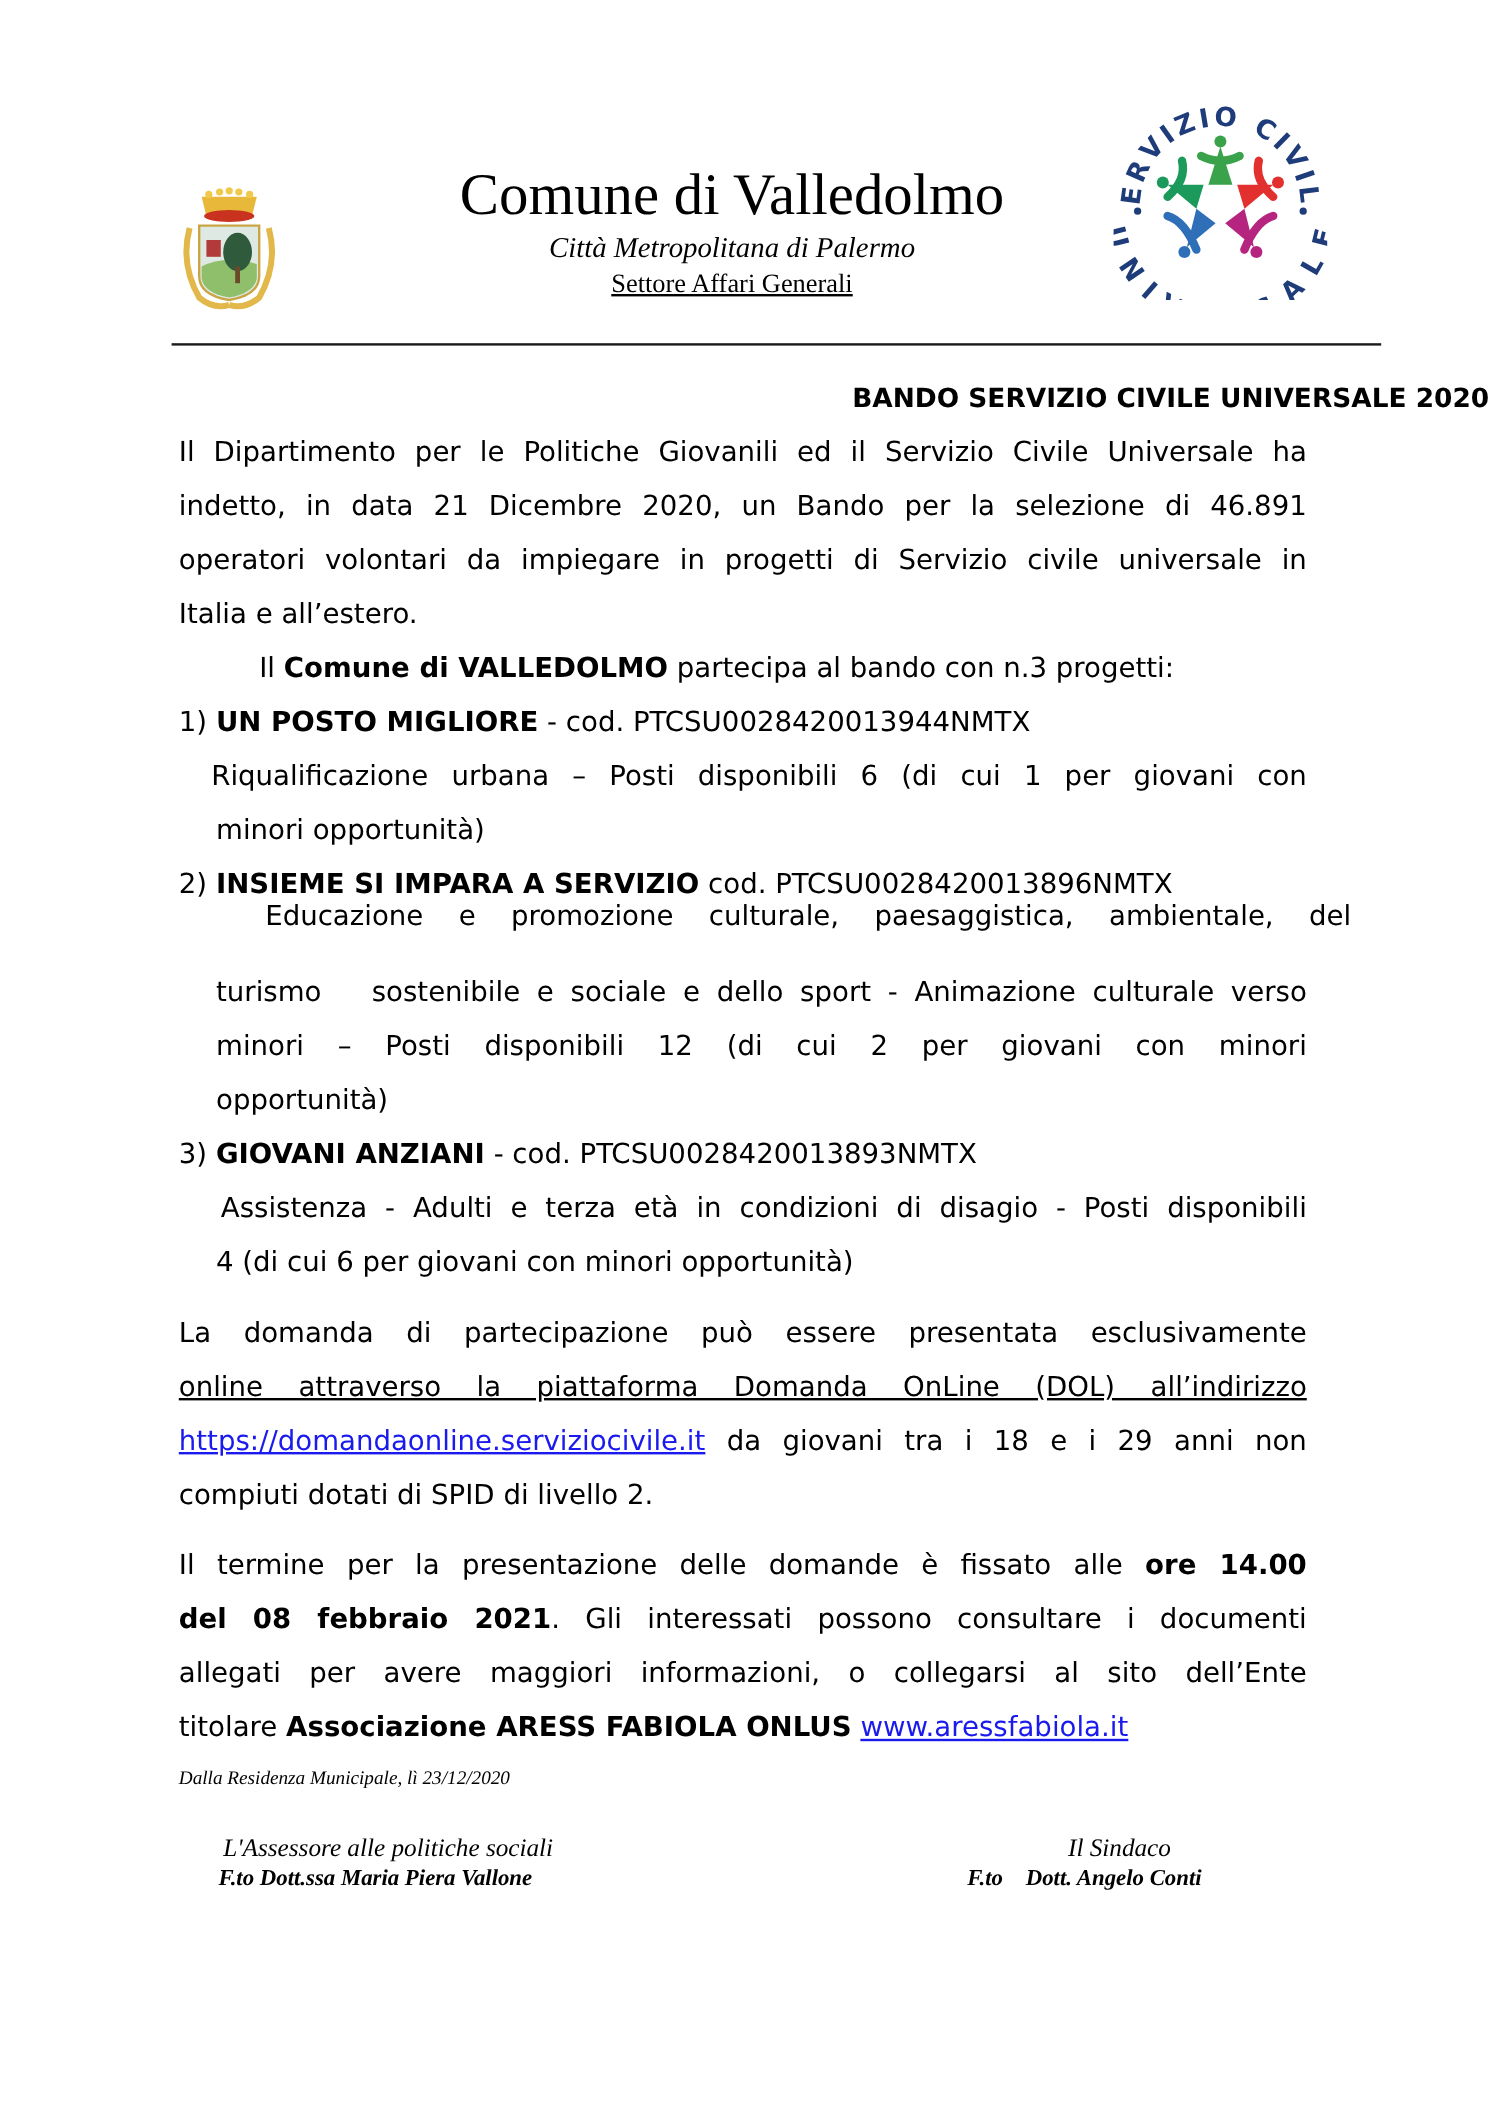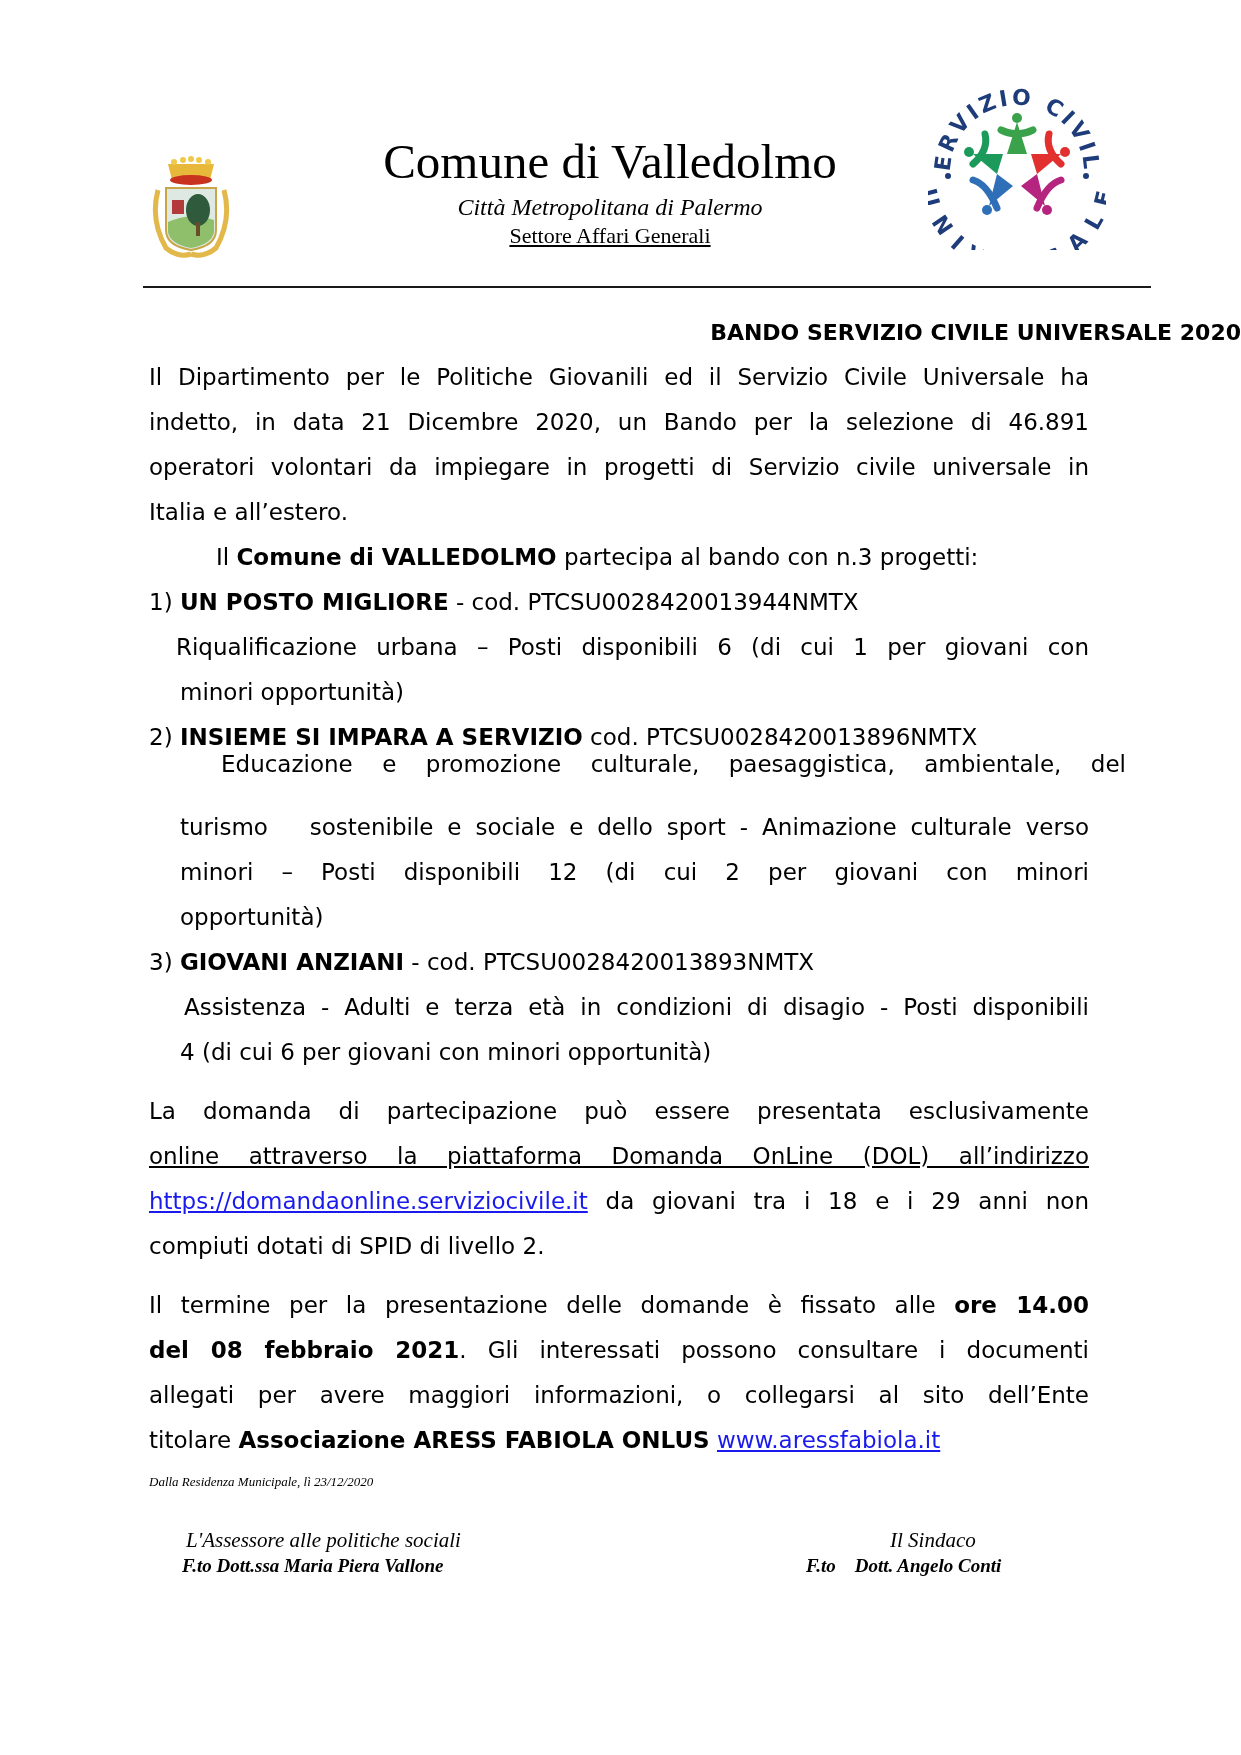--- a/index.html
+++ b/index.html
@@ -134,21 +134,21 @@
   <span>Il termine per la presentazione delle domande è fissato alle </span><span class="b">ore 14.00</span>
 </div>
 <div class="t j" style="left:149px; top:1335px;">
   <span class="b">del 08 febbraio 2021</span><span>. Gli interessati possono consultare i documenti</span>
 </div>
 <div class="t j" style="left:149px; top:1380px;">allegati per avere maggiori informazioni, o collegarsi al sito dell’Ente</div>
 <div class="t" style="left:149px; top:1425px;">
   <span>titolare </span><span class="b">Associazione ARESS FABIOLA ONLUS</span> <a class="lnk" href="#">www.aressfabiola.it</a>
 </div>
 
-<div class="ser" style="left:149px; top:1474px; font-size:13px;">Dalla Residenza Municipale, lì 23/12/2020</div>
+<div class="ser" style="left:149px; top:1474px; font-size:16px;">Dalla Residenza Municipale, lì 23/12/2020</div>
 
 <div class="ser" style="left:186px; top:1528px; font-size:21px;text-align:center;">L'Assessore alle politiche sociali</div>
 <div class="ser" style="left:182px; top:1555px; font-size:19px; font-weight:bold;">F.to Dott.ssa Maria Piera Vallone</div>
 
 <div class="ser" style="left:890px; top:1528px; font-size:21px;">Il Sindaco</div>
 <div class="ser" style="left:806px; top:1555px; font-size:19px; font-weight:bold;">
   <span>F.to</span>&nbsp;&nbsp;&nbsp;&nbsp;<span>Dott. Angelo Conti</span>
 </div>
 
 </body></html>

